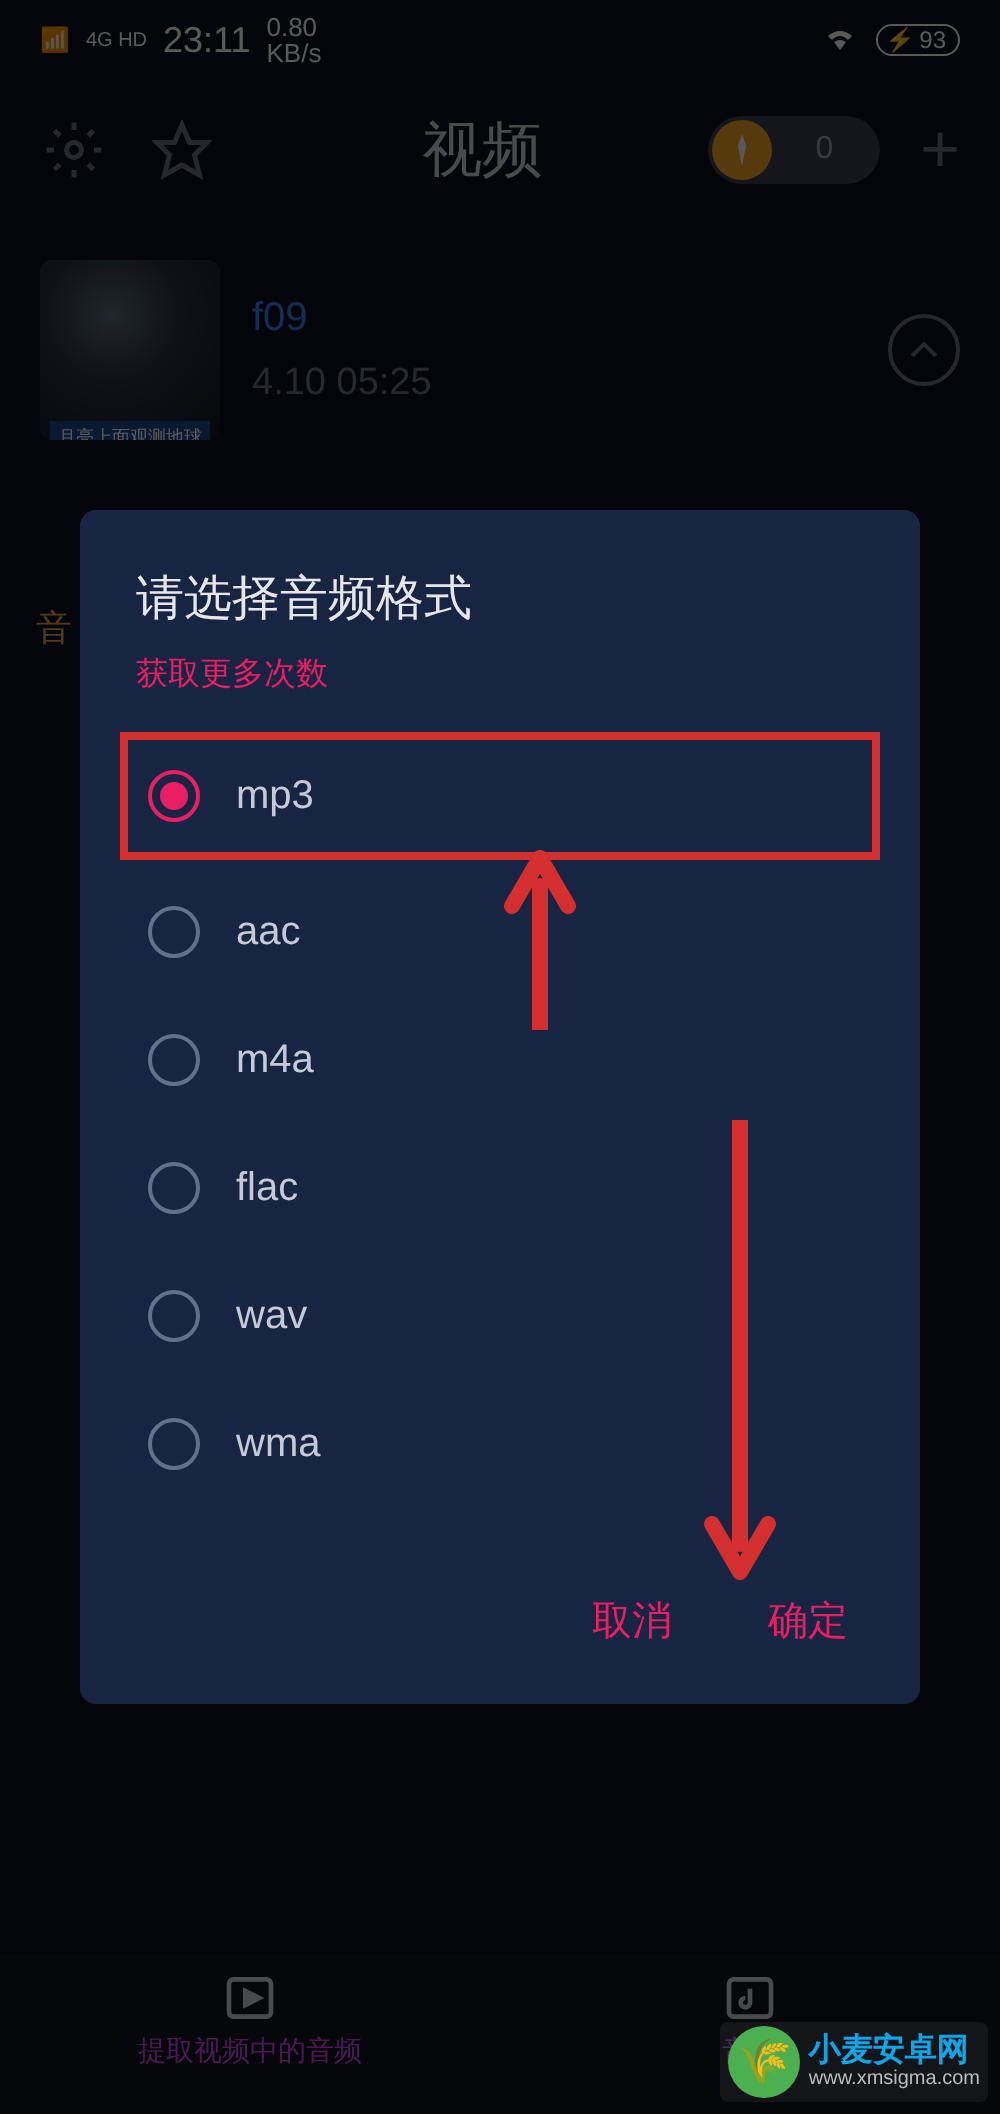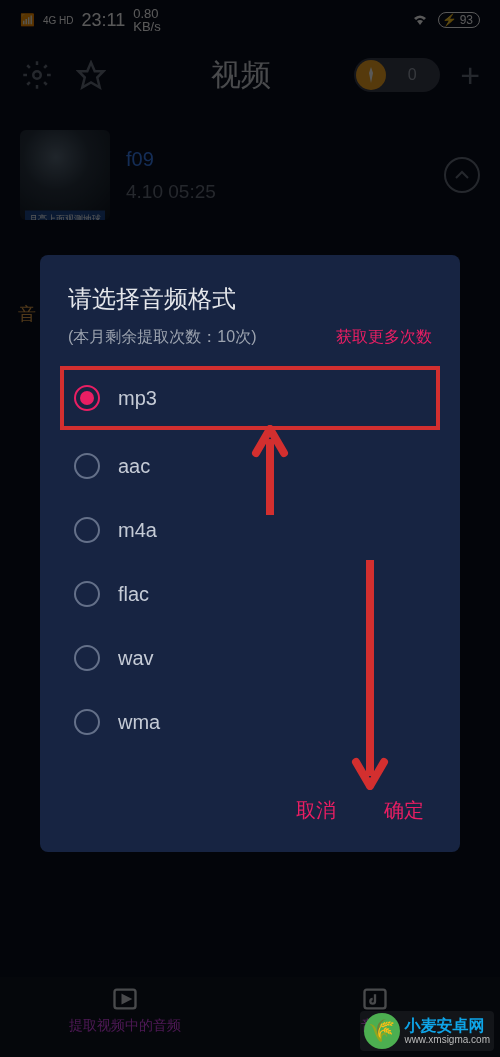--- a/index.html
+++ b/index.html
@@ -329,21 +329,20 @@
   </div>
 </div>
 
 <div class="side-tab">音</div>
 
 <div class="overlay"></div>
 
 <div class="dialog">
   <div class="dialog-title">请选择音频格式</div>
   <div class="dialog-sub-row">
-    <span class="dialog-sub">(本月剩余提取次数：10次)</span>
     <span class="dialog-link">获取更多次数</span>
   </div>
   <div class="options">
     <div class="option-row option-highlight">
       <div class="radio selected">
           <div class="radio-dot"></div>
         </div>
       <div class="option-label">mp3</div>
     </div>
     <div class="option-row">

